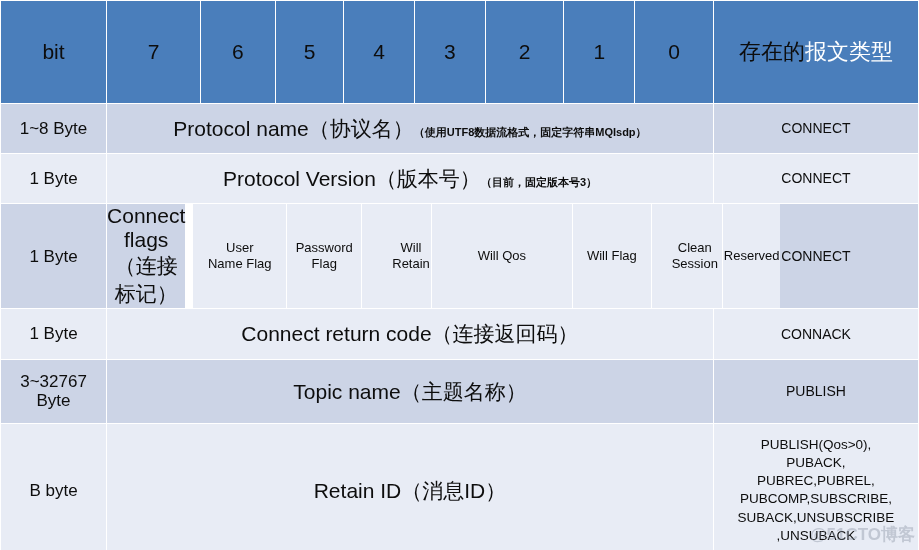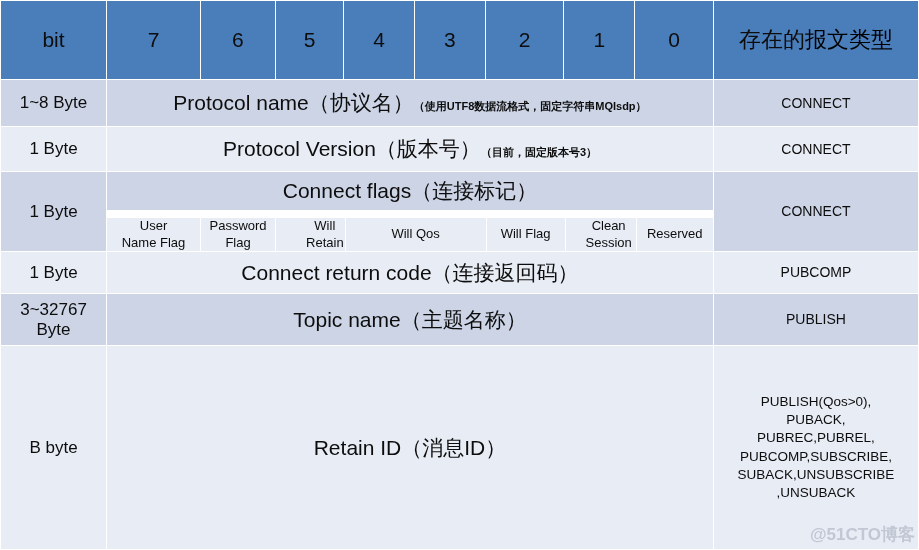--- a/index.html
+++ b/index.html
@@ -16,21 +16,21 @@
   }
   #mqtt-table {
     width: 919px;
     height: 550px;
     border-collapse: collapse;
     table-layout: fixed;
     position: relative;
   }
   #mqtt-table td, #mqtt-table th {
     border: 1px solid #ffffff;
-    padding: 0;
+    padding: 12px;
     text-align: center;
     vertical-align: middle;
     color: #0d0d0d;
     font-weight: normal;
   }
 
   
   .hdr {
     background: #4a7ebb;
     color: #ffffff;
@@ -38,21 +38,21 @@
     font-size: 21px;
     height: 78px;
   }
   .hdr-bit { font-size: 21px; }
   .hdr-num { font-size: 21px; }
   .hdr-type {
     font-size: 22px;
     font-weight: bold;
     letter-spacing: 0px;
   }
-  .hdr-type .red { color: #000000; }
+  .hdr-type .red { color: #ffffff; }
 
   
   .band-dark  { background: #ccd4e6; margin-left: 12px; }
   .band-light { background: #e8ecf5; }
 
   .size-cell {
     font-size: 17px;
     line-height: 1.15;
   }
   .field-cell {
@@ -73,21 +73,21 @@
   .msg-cell.small {
     font-size: 13.5px;
     line-height: 1.35;
   }
 
   
   .flags-wrap {
     width: 100%;
     height: 100%;
     display: flex;
-    flex-direction: column;
+    flex-direction: row;
     gap: 8px;
   }
   .flags-title {
     flex: 0 0 38px;
     display: flex;
     align-items: center;
     justify-content: center;
     font-size: 21px;
     background: #ccd4e6;
   }
@@ -184,21 +184,21 @@
         </div>
       </div>
     </td>
     <td class="band-dark msg-cell">CONNECT</td>
   </tr>
 
 
   <tr style="height:42px">
     <td class="band-light size-cell">1 Byte</td>
     <td class="band-light field-cell" colspan="8">Connect return code（连接返回码）</td>
-    <td class="band-light msg-cell">PUBCOMP</td>
+    <td class="band-light msg-cell">CONNACK</td>
   </tr>
 
   <tr style="height:52px">
     <td class="band-dark size-cell">3~32767 Byte</td>
     <td class="band-dark field-cell" colspan="8">Topic name（主题名称）</td>
     <td class="band-dark msg-cell">PUBLISH</td>
   </tr>
 
   <tr>
     <td class="band-light size-cell">B byte</td>

